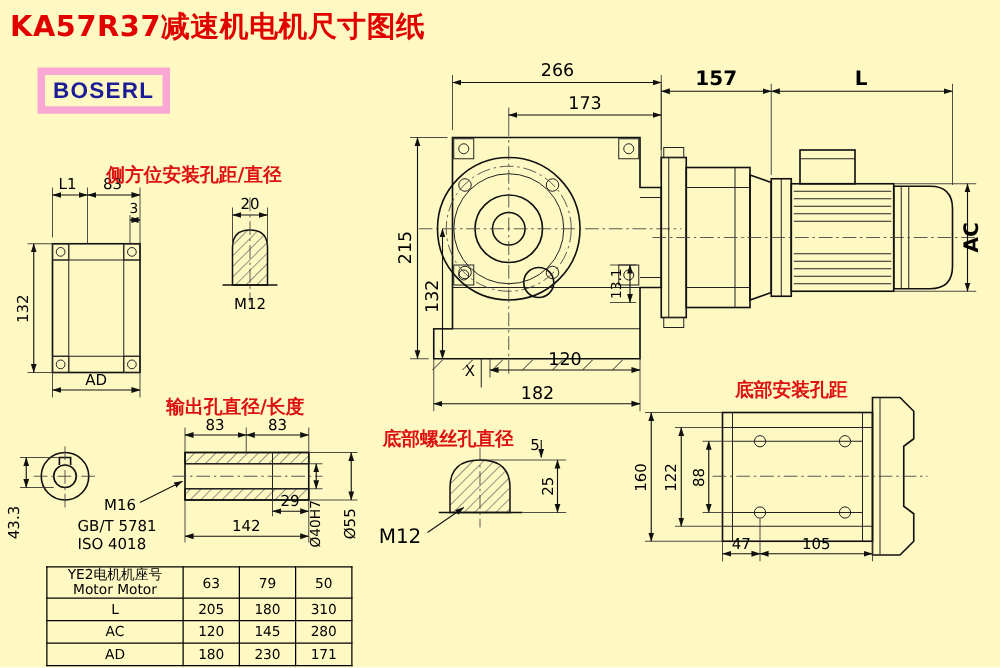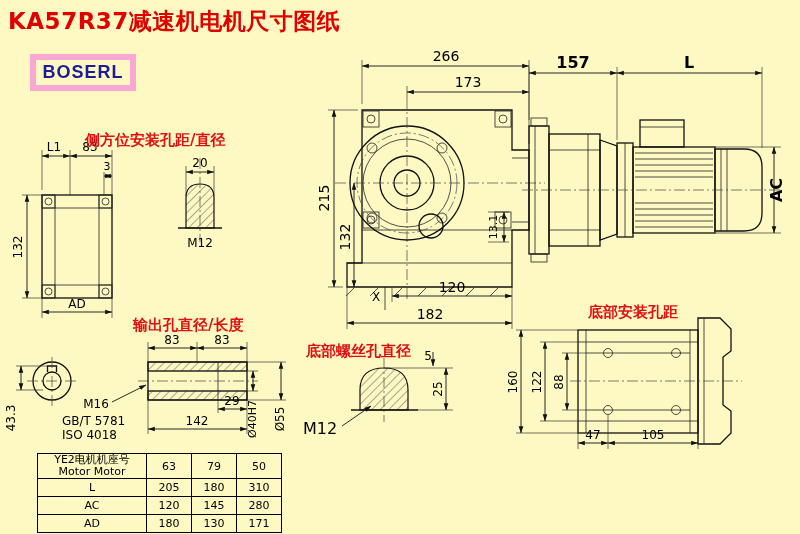--- a/index.html
+++ b/index.html
@@ -330,19 +330,19 @@
       </tr>
       <tr>
         <td class="c0">AC</td>
         <td class="cv">120</td>
         <td class="cv">145</td>
         <td class="cv">280</td>
       </tr>
       <tr>
         <td class="c0">AD</td>
         <td class="cv">180</td>
-        <td class="cv">130</td>
+        <td class="cv">230</td>
         <td class="cv">171</td>
       </tr>
     </tbody>
   </table>
 
 </div>
 
 </body></html>

